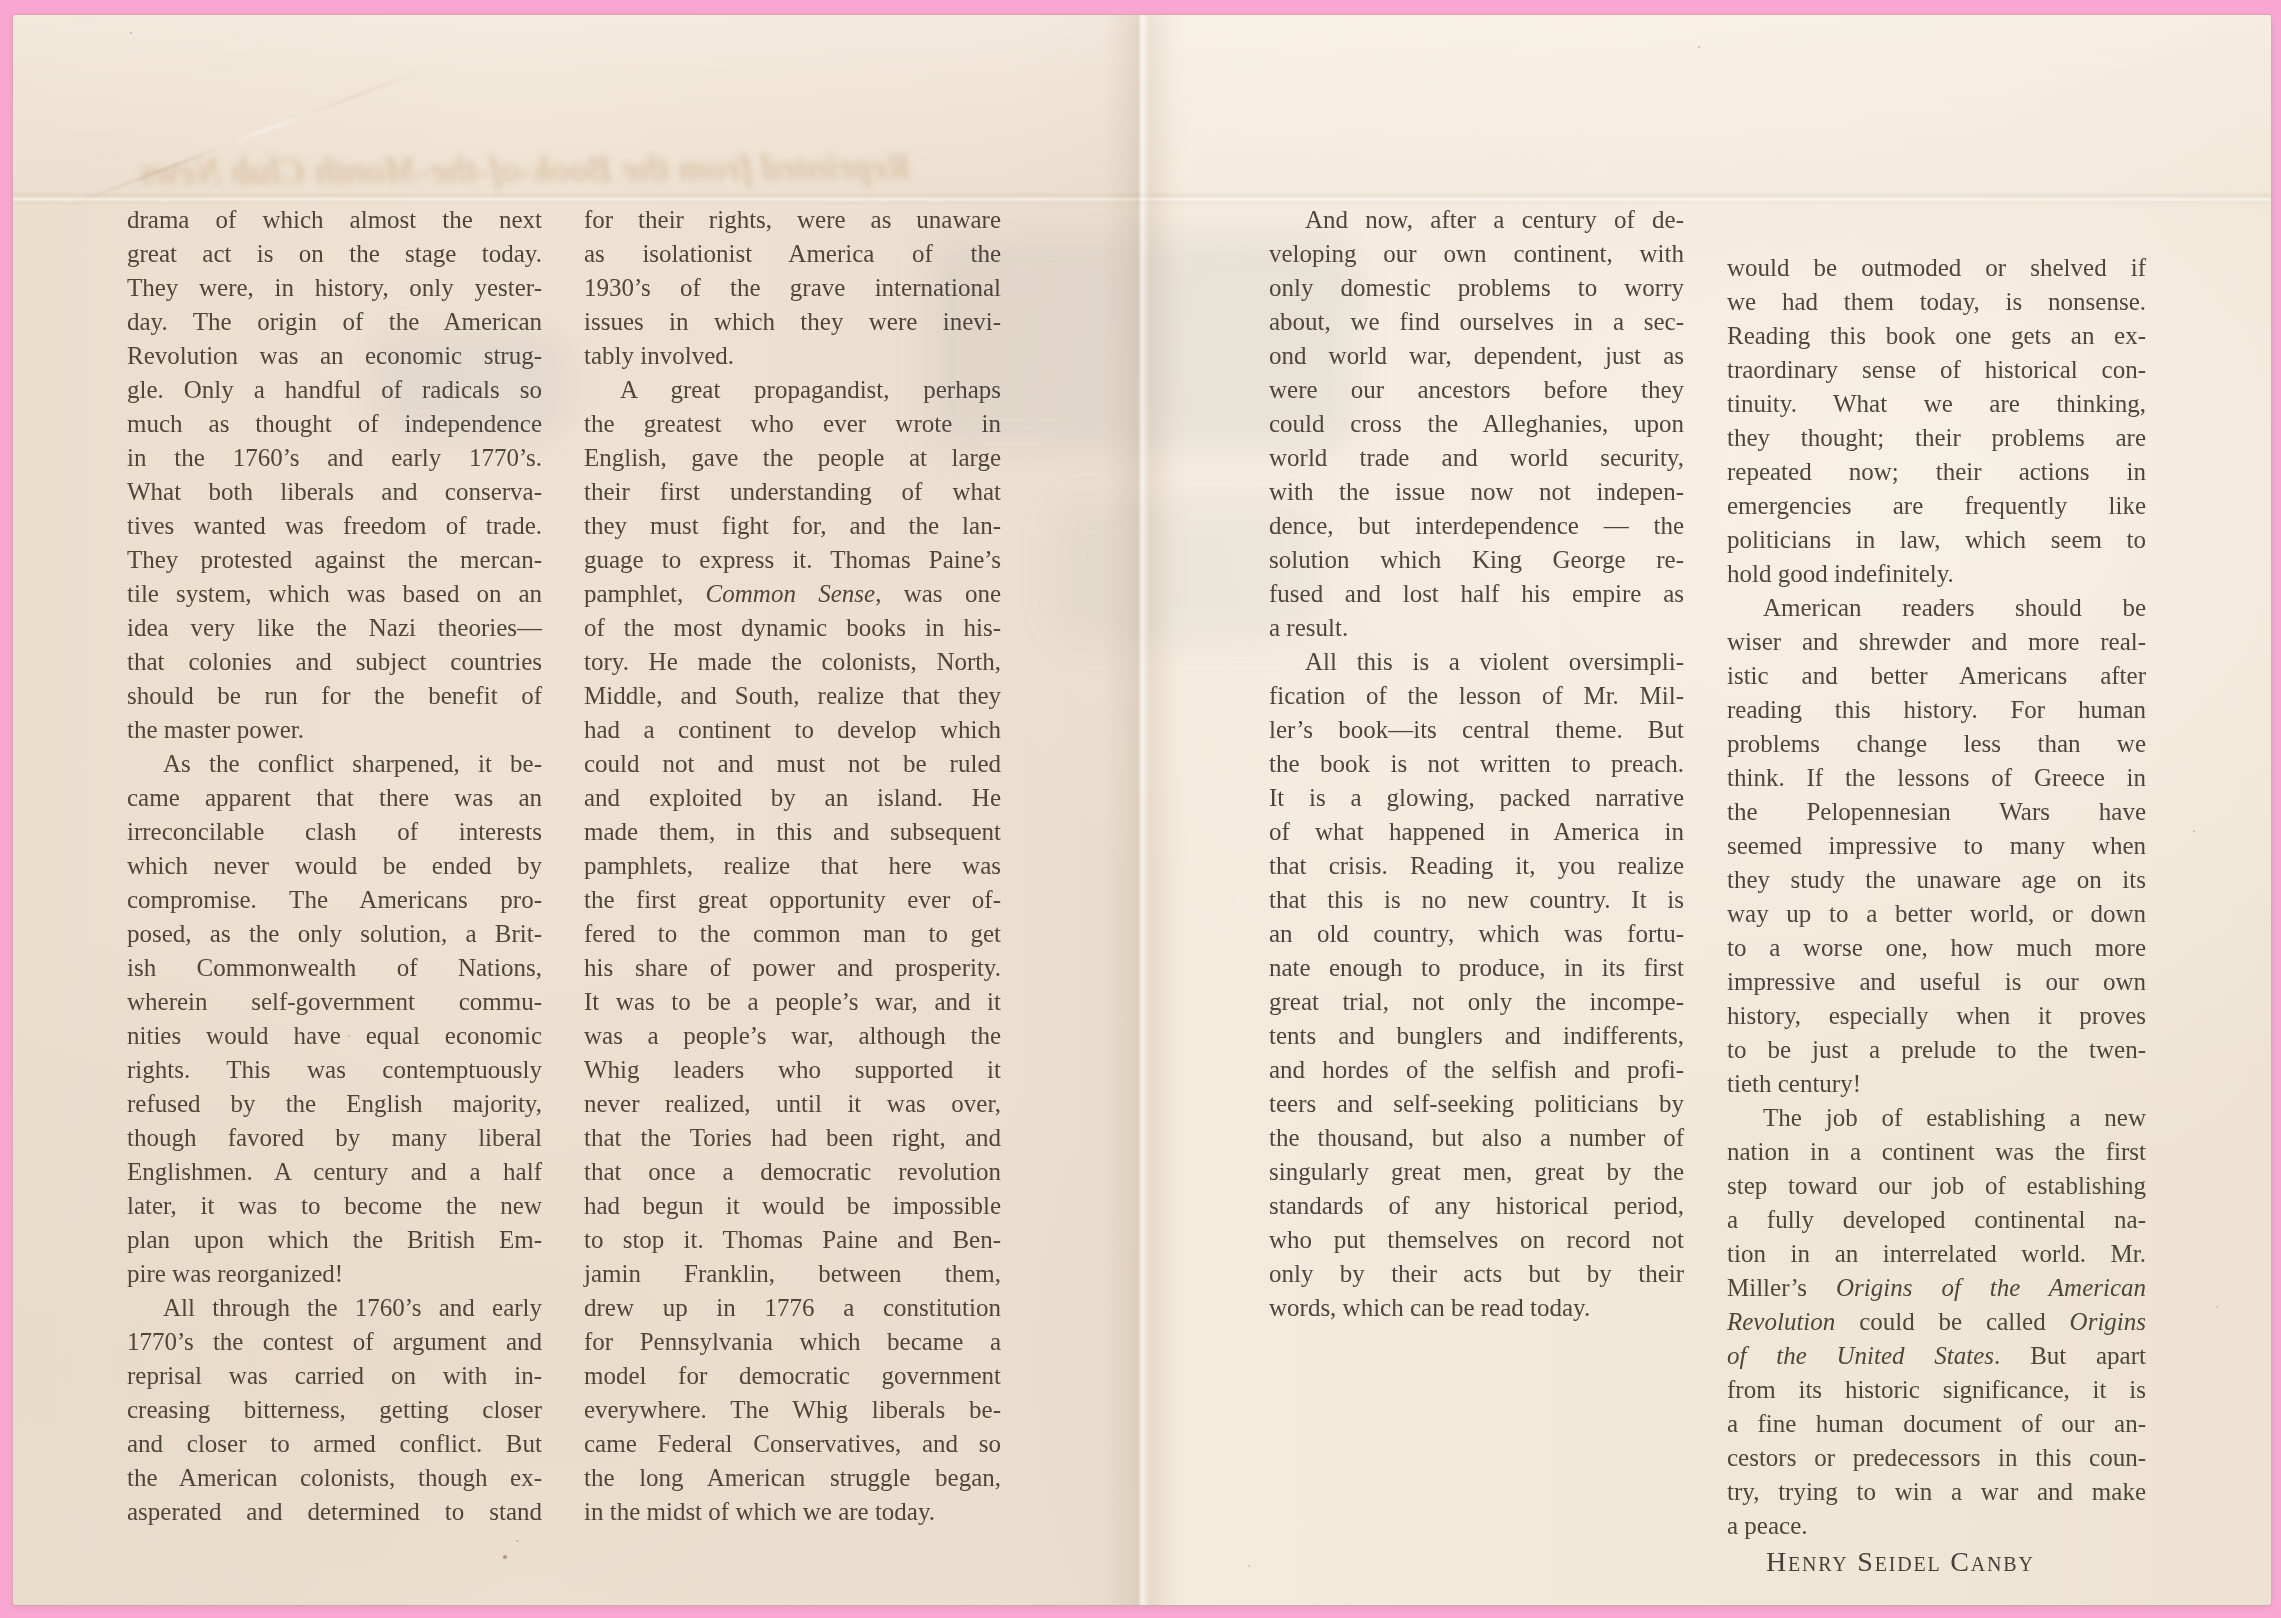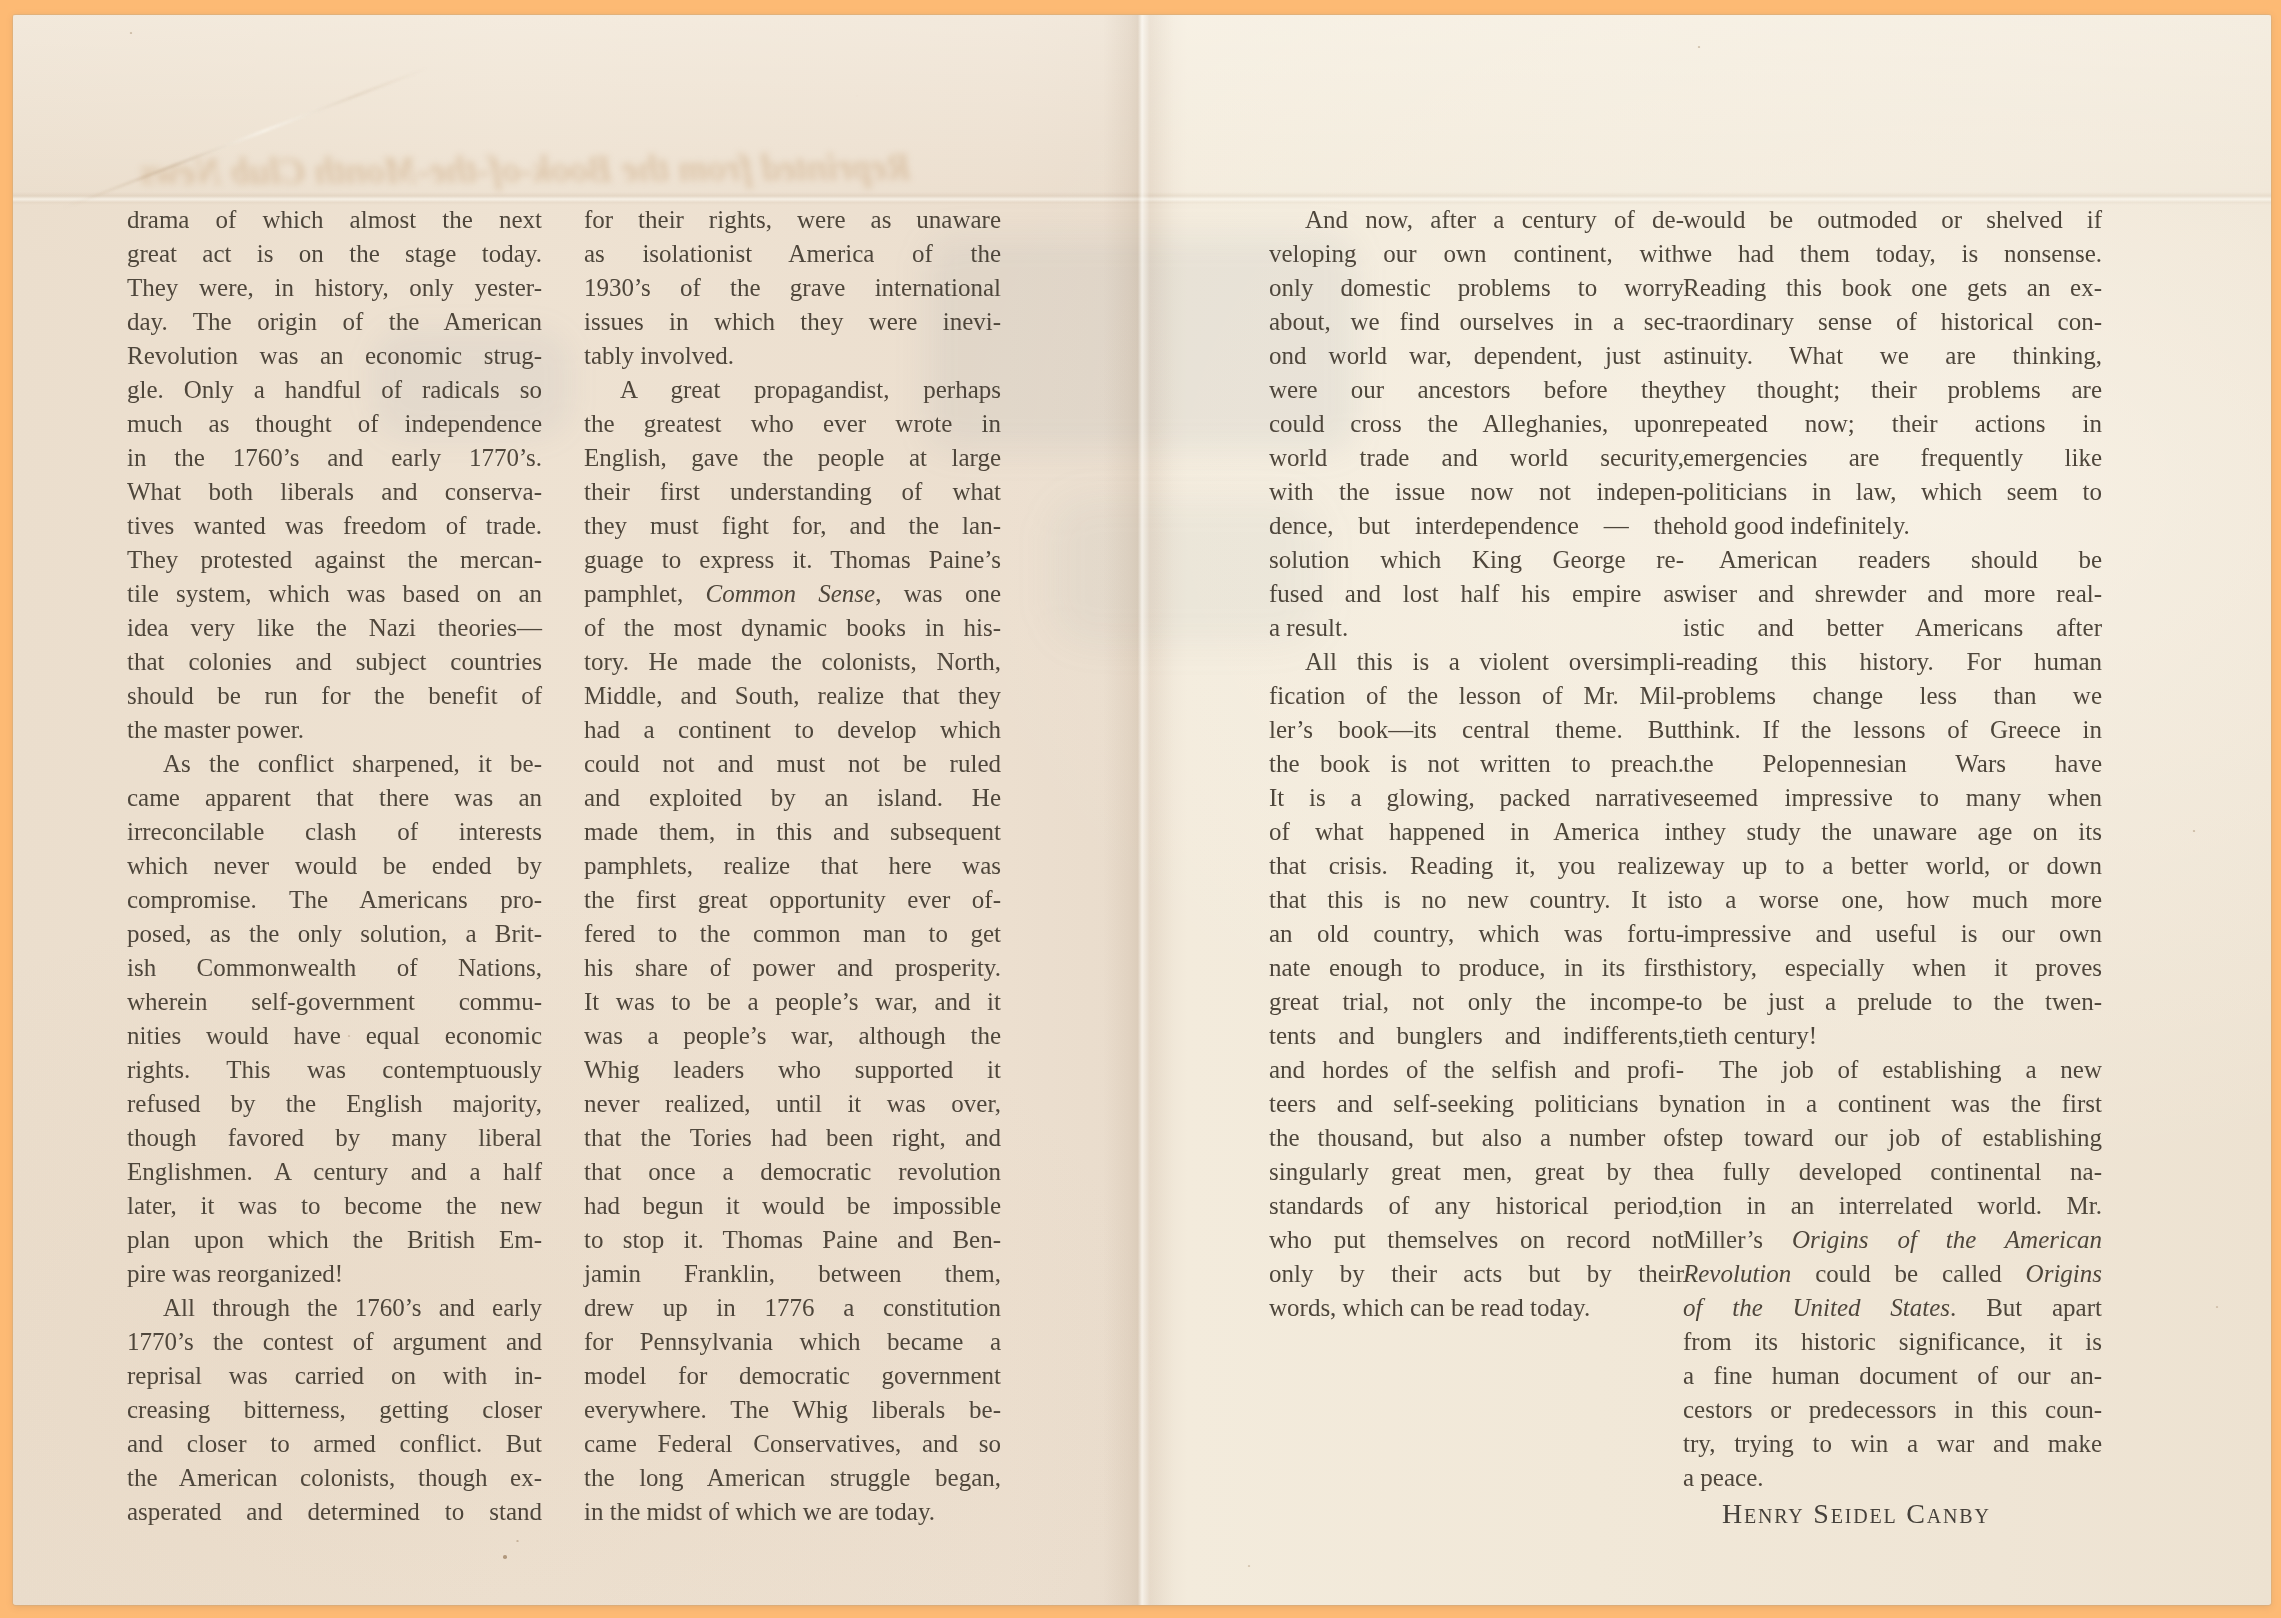--- a/index.html
+++ b/index.html
@@ -1,18 +1,18 @@
 <!DOCTYPE html>
 <html style="font-size:14.3px"><head>
 <meta charset="utf-8">
 <title>Scanned book-review pamphlet page</title>
 <style>
   html,body{margin:0;padding:0;background:#f6f2e9;}
   .canvas{position:relative;width:2281px;height:1618px;overflow:hidden;
-          background:#fdba74;font-family:"Liberation Serif","DejaVu Serif",serif;}
+          background:#f9a8d4;font-family:"Liberation Serif","DejaVu Serif",serif;}
   
   .paper{position:absolute;left:12.5px;top:15px;width:2258px;height:1590px;
          background:
            radial-gradient(ellipse 1248px 802px at 18% 85%, rgba(205,175,145,0.12), rgba(0,0,0,0) 60%),
            radial-gradient(ellipse 1426px 980px at 85% 30%, rgba(255,252,244,0.5), rgba(0,0,0,0) 70%),
            linear-gradient(90deg,#ebdecd 0%,#eee2d2 22%,#ecdfcf 44%,#e9dccc 49.5%,
                            #f3ebdc 52%,#f1e8d8 70%,#efe5d5 88%,#ede2d1 100%);
          box-shadow:0 0 0 0.9px rgba(190,170,140,0.35), 0 1.8px 7.1px rgba(120,100,70,0.18);
          border-radius:2.7px;}
   
@@ -51,21 +51,21 @@
                      1712px -250px 0 -0.9px rgba(130,95,60,0.25),
                      -218px -521px 0 -1.8px rgba(130,95,60,0.2),
                      744px 9px 0 -0.9px rgba(130,95,60,0.25),
                      -374px -1524px 0 -0.9px rgba(130,95,60,0.3),
                      352px -1461px 0 -1.8px rgba(130,95,60,0.2);}
   
   .col{position:absolute;top:203px;color:#4e463b;font-size:25px;}
   #col-0{left:127px;width:415px;}
   #col-1{left:584px;width:417px;}
   #col-2{left:1269px;width:415px;}
-  #col-3{left:1683px;width:419px;}
+  #col-3{left:1727px;width:419px;margin-top:48px;}
   .line{height:34px;line-height:34px;text-align:justify;text-align-last:justify;white-space:nowrap;}
   .line.lastline{text-align-last:left;}
   .line.indent{text-indent:36px;}
   .line i{}
   .sig{height:34px;line-height:34px;margin-top:1.8px;text-align:left;padding-left:39px;
        font-variant:small-caps;font-size:28px;letter-spacing:1.8px;color:#45403a;}
 </style>
 </head>
 <body>
 

